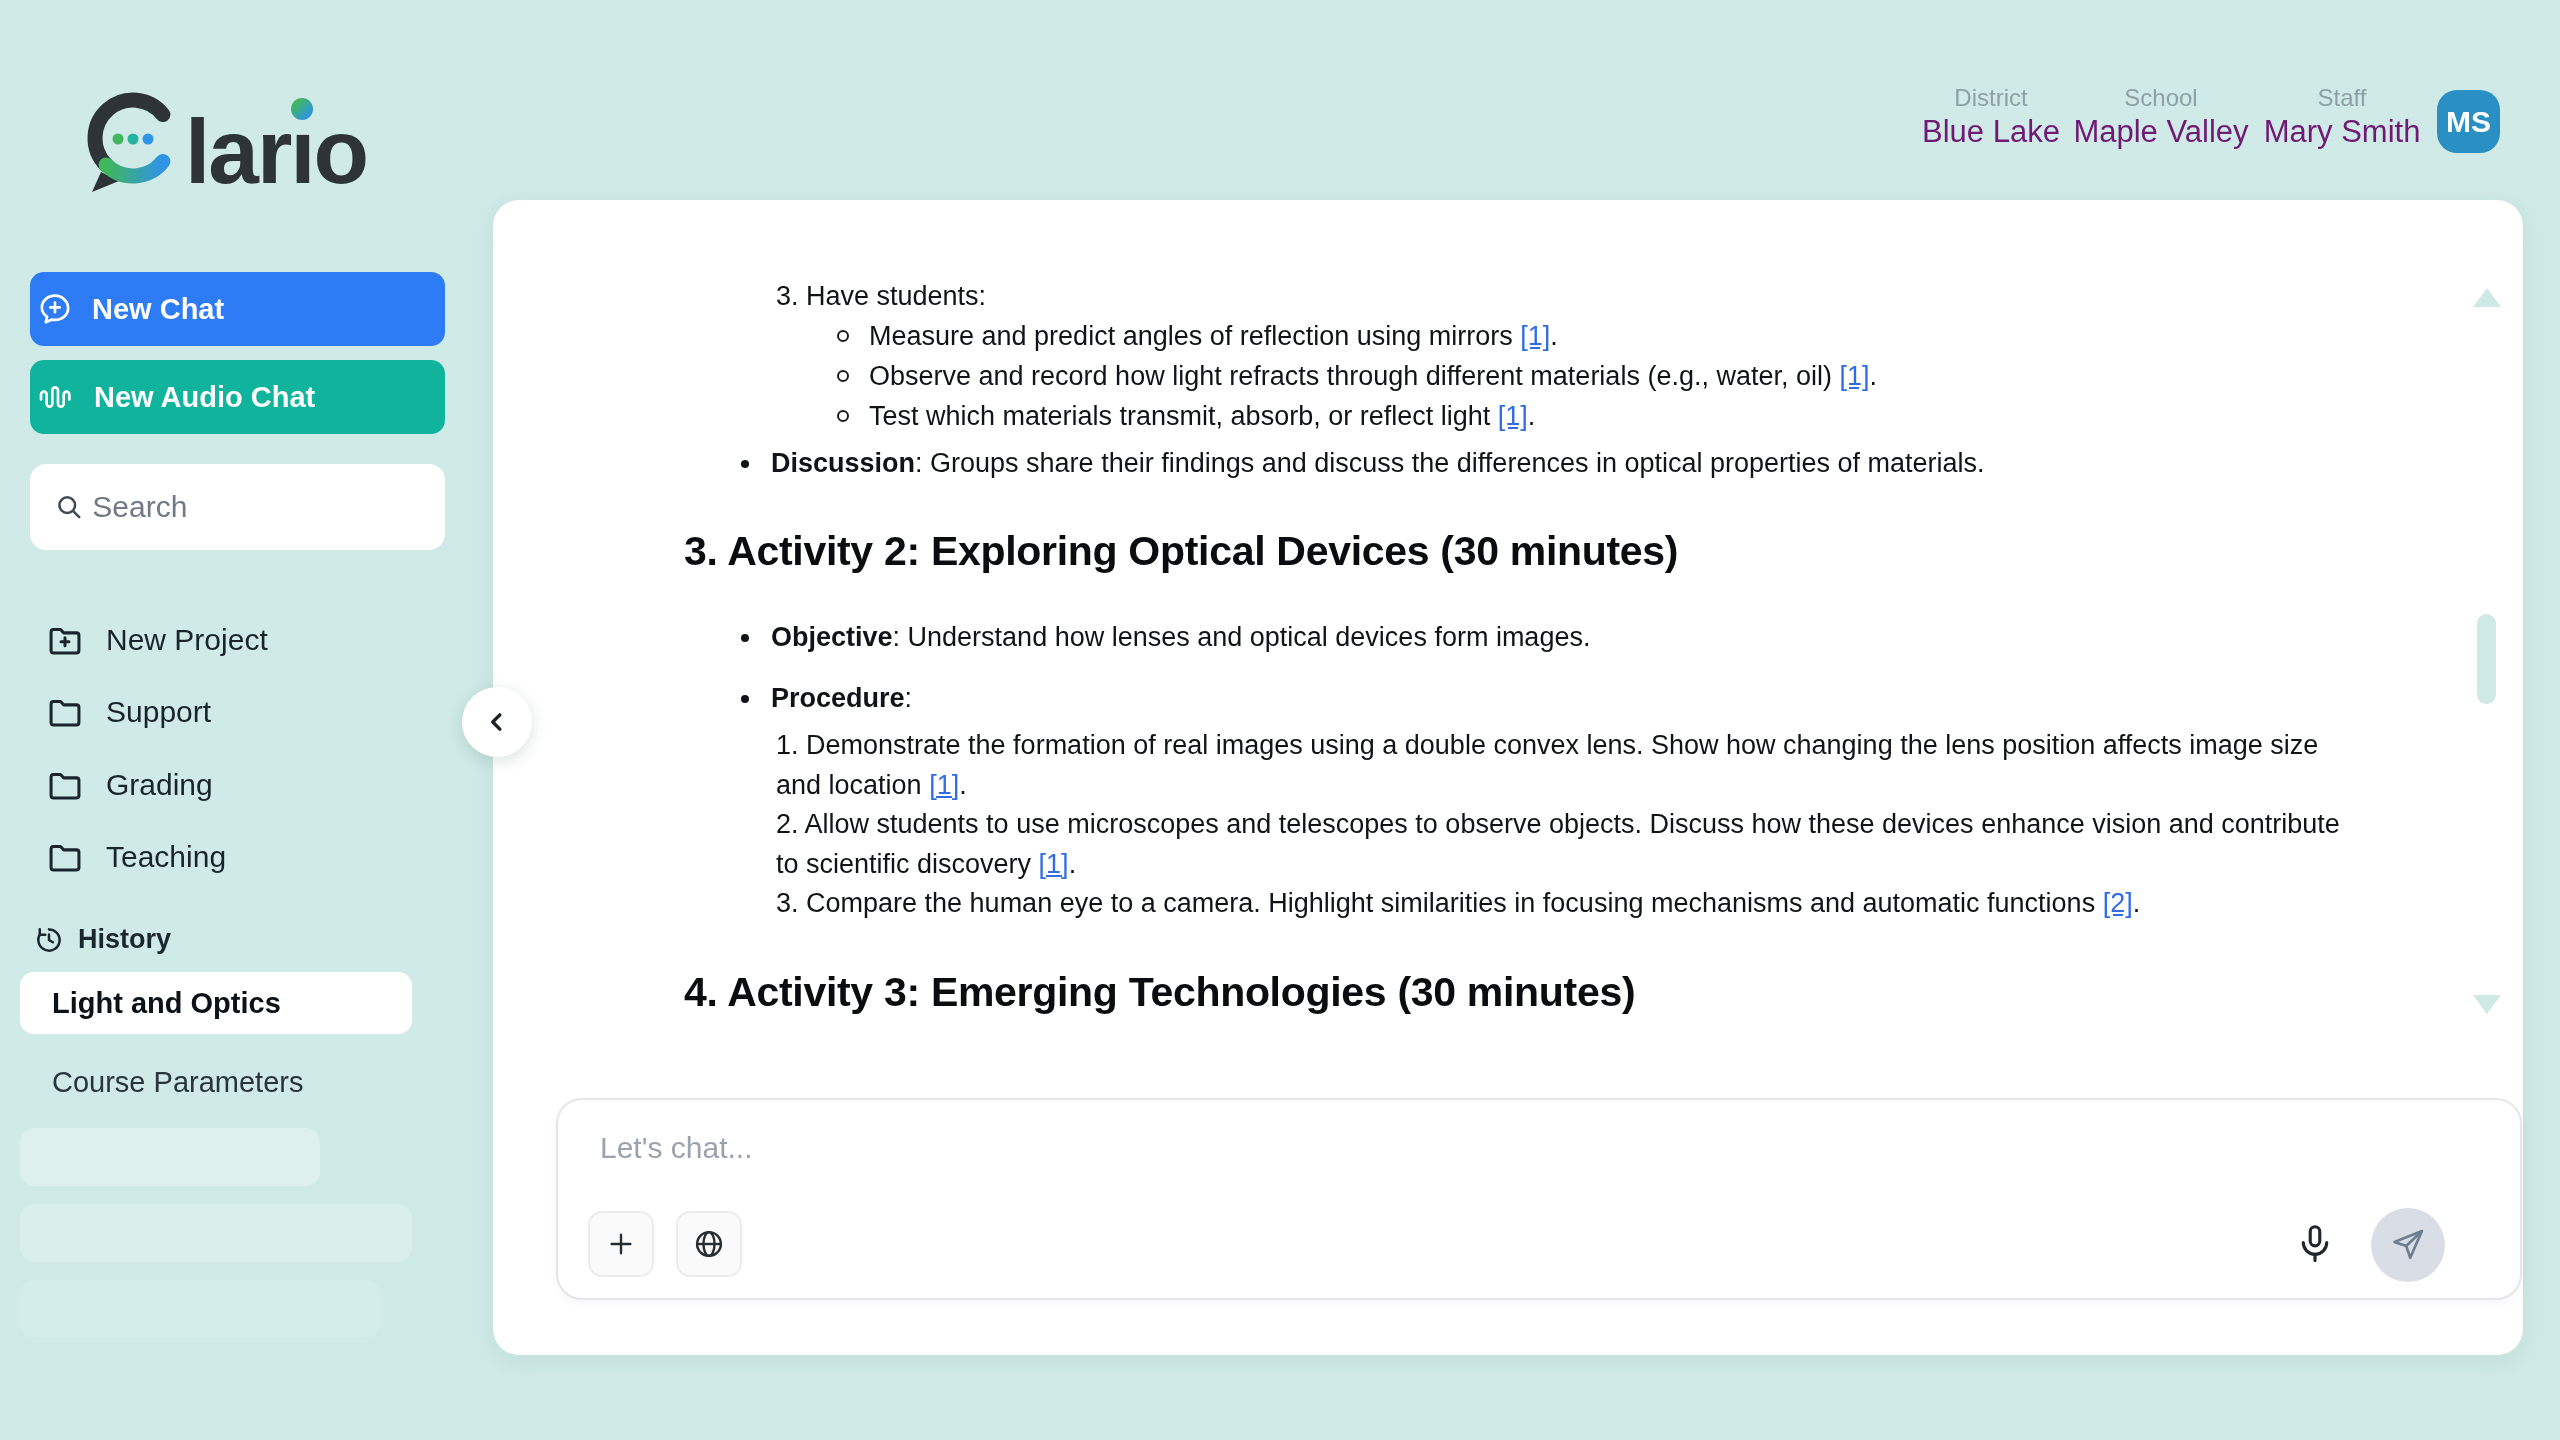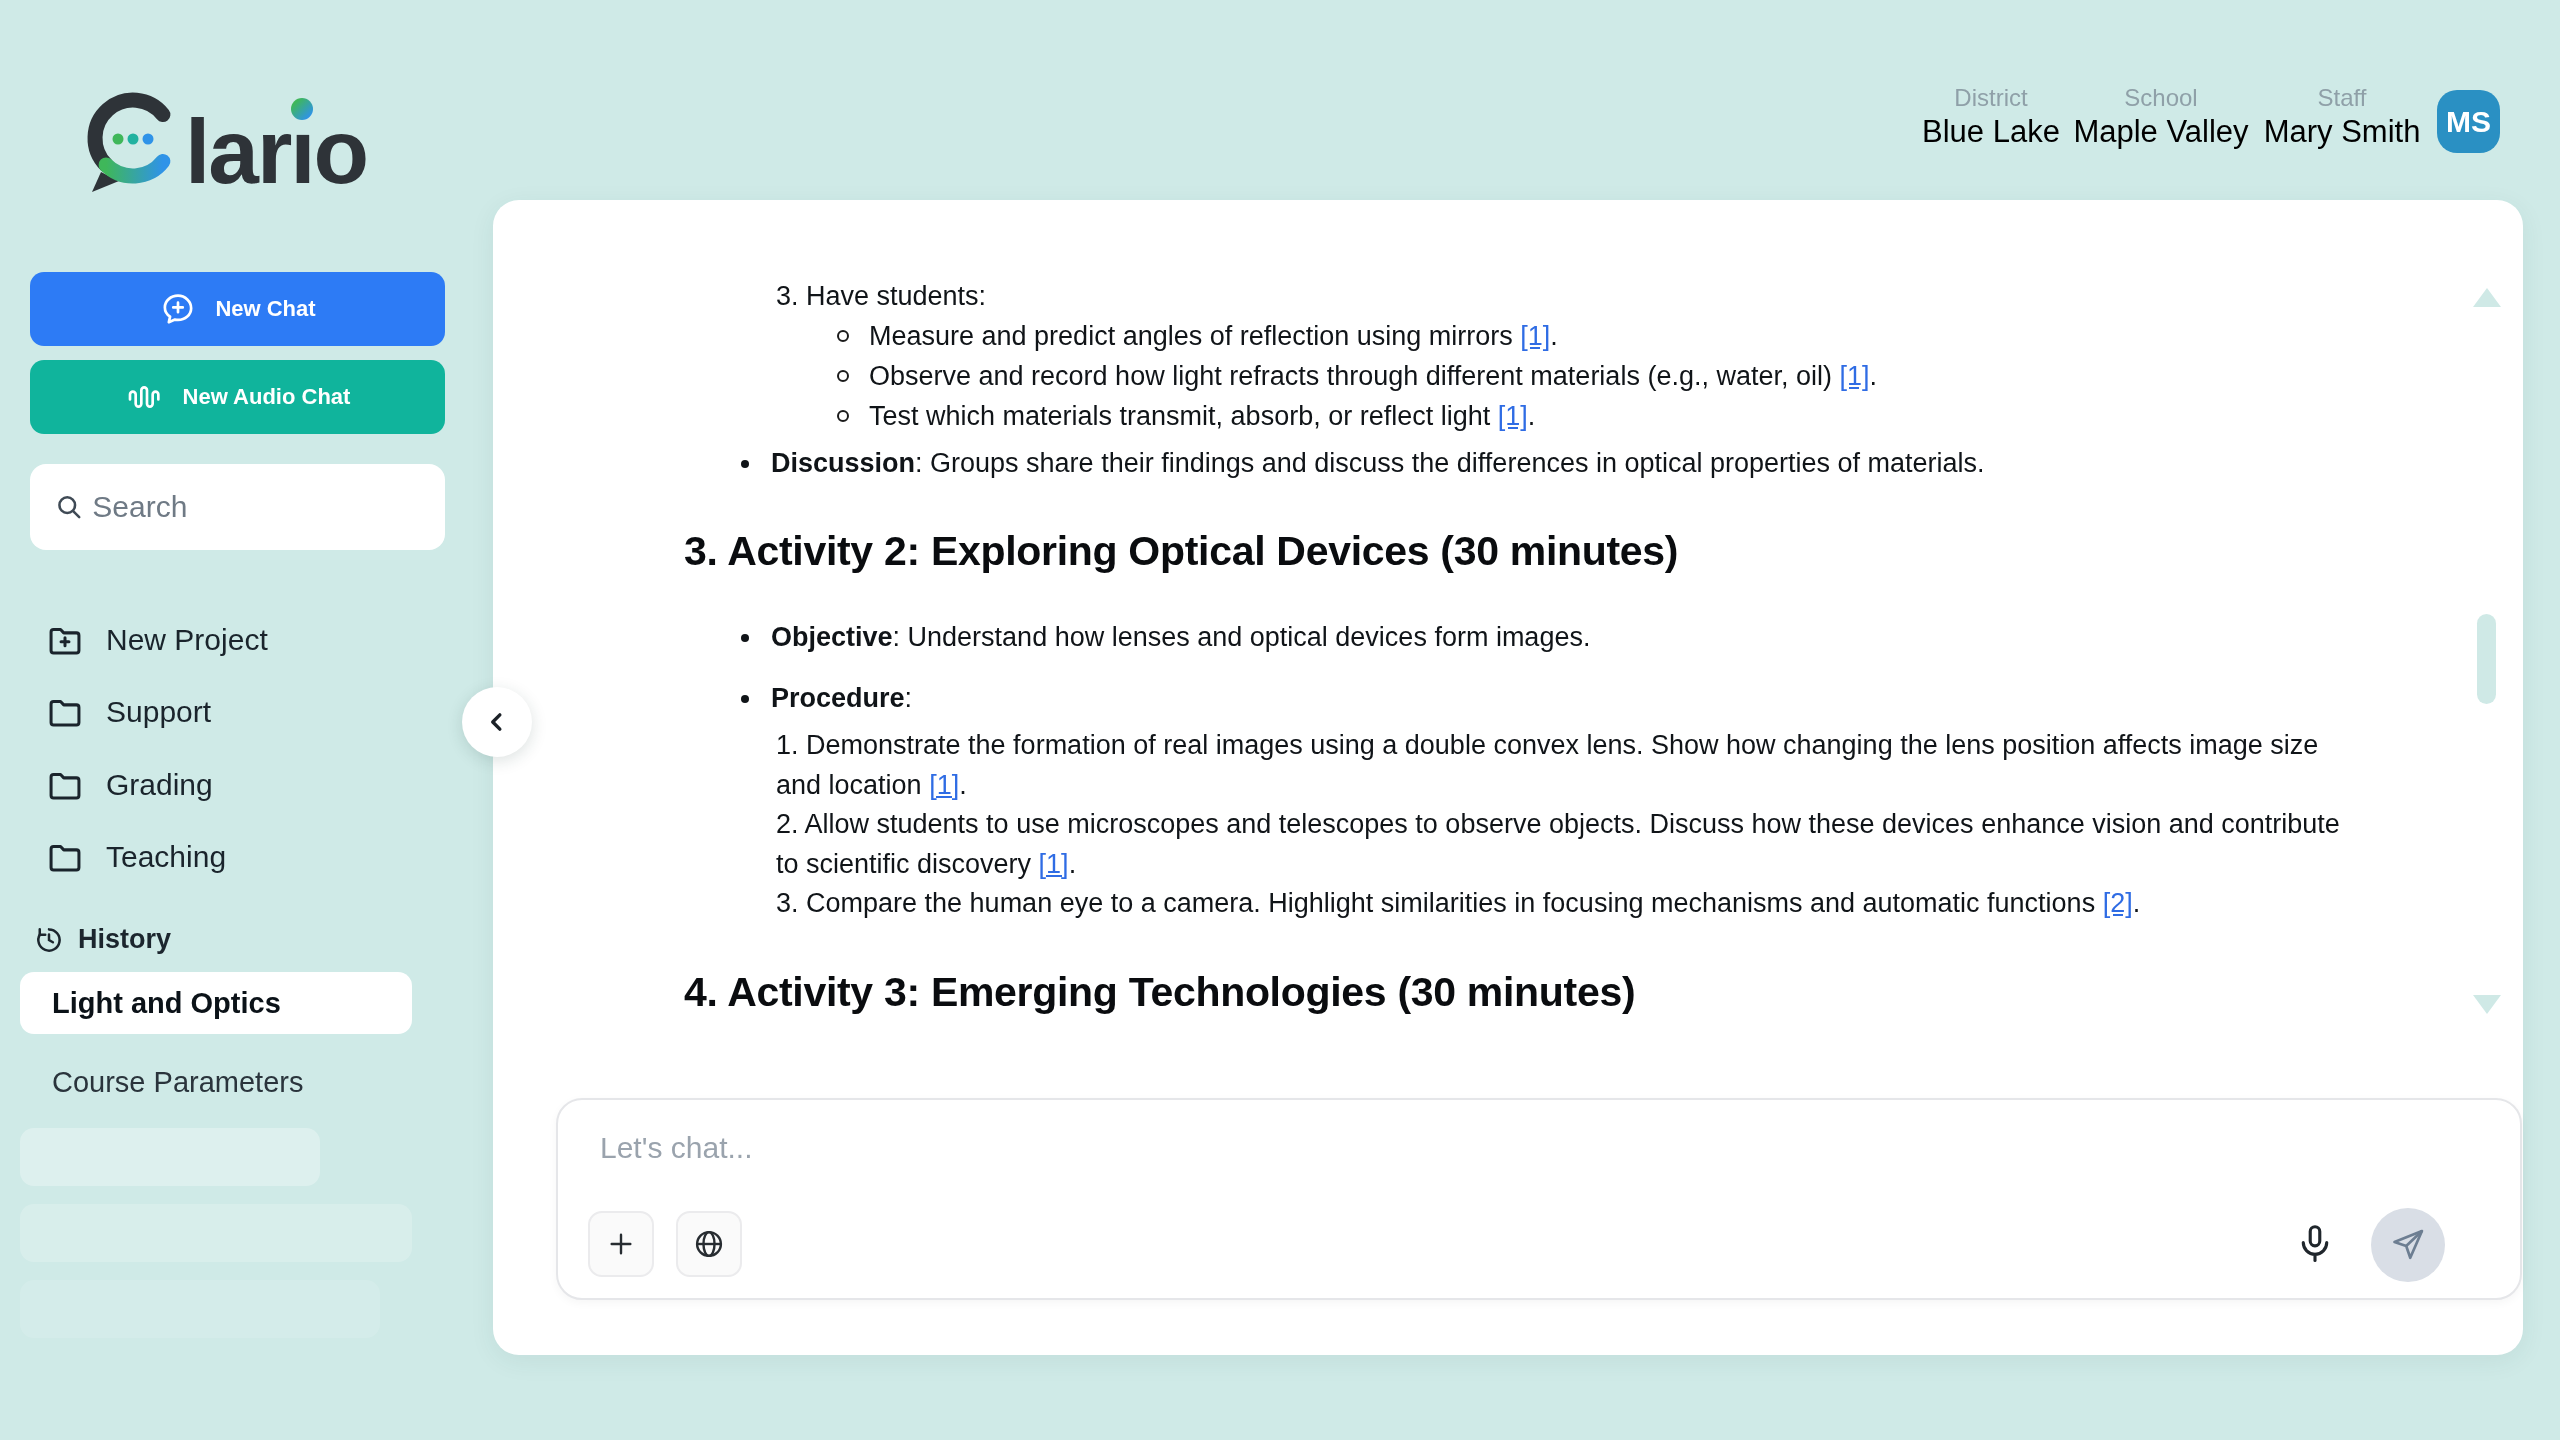--- a/index.html
+++ b/index.html
@@ -11,28 +11,28 @@
   }
   
   .logo{position:absolute;left:85px;top:88px;width:400px;height:120px;}
   .logo-text{position:absolute;left:100px;top:14px;font-size:91px;font-weight:bold;
     color:#2e3338;letter-spacing:-2px;line-height:100px;white-space:nowrap;}
   .logo-idot{position:absolute;left:206px;top:10px;width:22px;height:22px;border-radius:50%;
     background:linear-gradient(135deg,#3fb75a 20%,#2f93e8 85%);}
   
   .org-field{position:absolute;top:84px;width:260px;text-align:center;}
   .org-label{font-size:24px;color:#8fa0a8;line-height:28px;}
-  .org-value{font-size:31px;color:#000000;line-height:40px;}
+  .org-value{font-size:31px;color:#701a75;line-height:40px;}
   .avatar{position:absolute;left:2437px;top:90px;width:63px;height:63px;border-radius:20px;
     background:#2a90c3;color:#fff;font-size:30px;font-weight:bold;
     display:flex;align-items:center;justify-content:center;cursor:pointer;}
   
   .side-btn{position:absolute;left:30px;width:415px;height:74px;border:none;border-radius:14px;
-    color:#fff;font-family:inherit;font-size:22px;font-weight:bold;
-    display:flex;align-items:center;justify-content:center;gap:18px;cursor:pointer;}
+    color:#fff;font-family:inherit;font-size:29px;font-weight:bold;
+    display:flex;align-items:center;gap:18px;cursor:pointer;}
   .btn-newchat{top:272px;background:#2d7bf5;}
   .btn-newaudio{top:360px;background:#10b49c;}
   .searchbox{position:absolute;left:30px;top:464px;width:415px;height:86px;background:#fff;
     border-radius:16px;display:flex;align-items:center;padding:0 24px;box-sizing:border-box;gap:6px;}
   .searchbox input{border:none;outline:none;font-family:inherit;font-size:30px;color:#4c5862;
     width:100%;background:transparent;}
   .searchbox input::placeholder{color:#6f7a85;}
   .nav-item{position:absolute;left:46px;width:400px;height:60px;display:flex;align-items:center;gap:22px;
     font-size:30px;color:#1a242c;cursor:pointer;}
   .history-head{position:absolute;left:34px;top:924px;display:flex;align-items:center;gap:14px;

